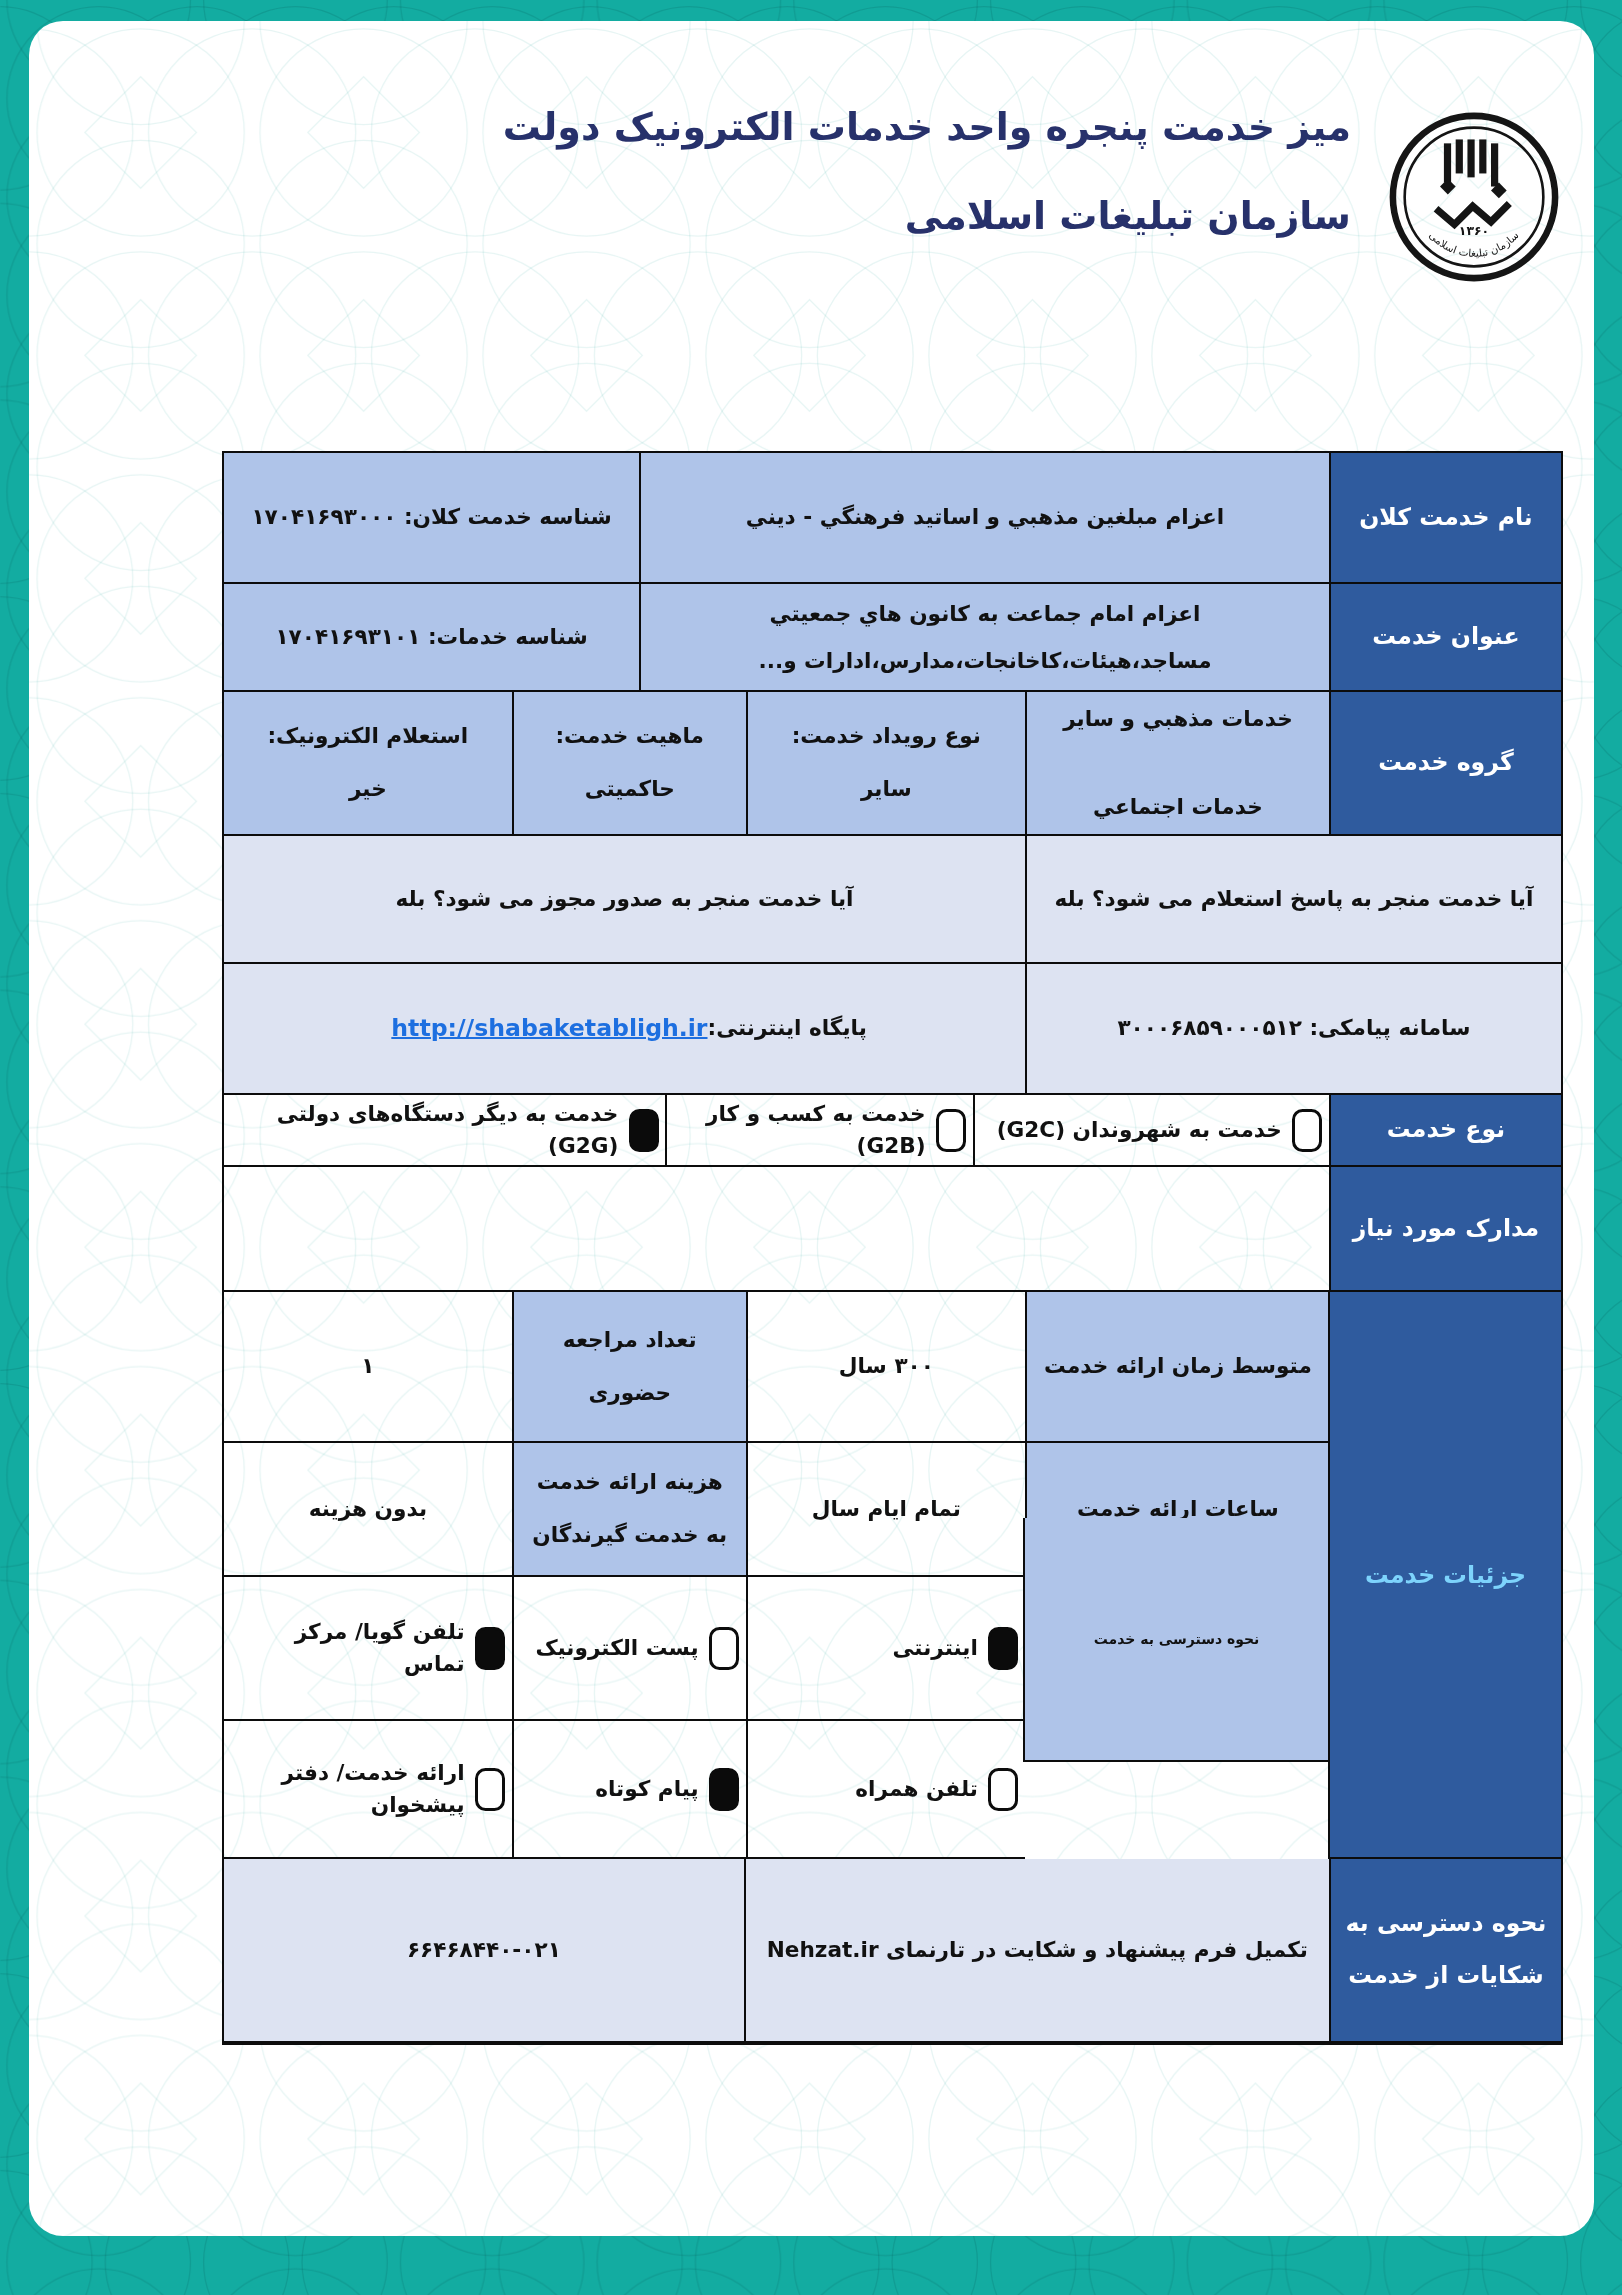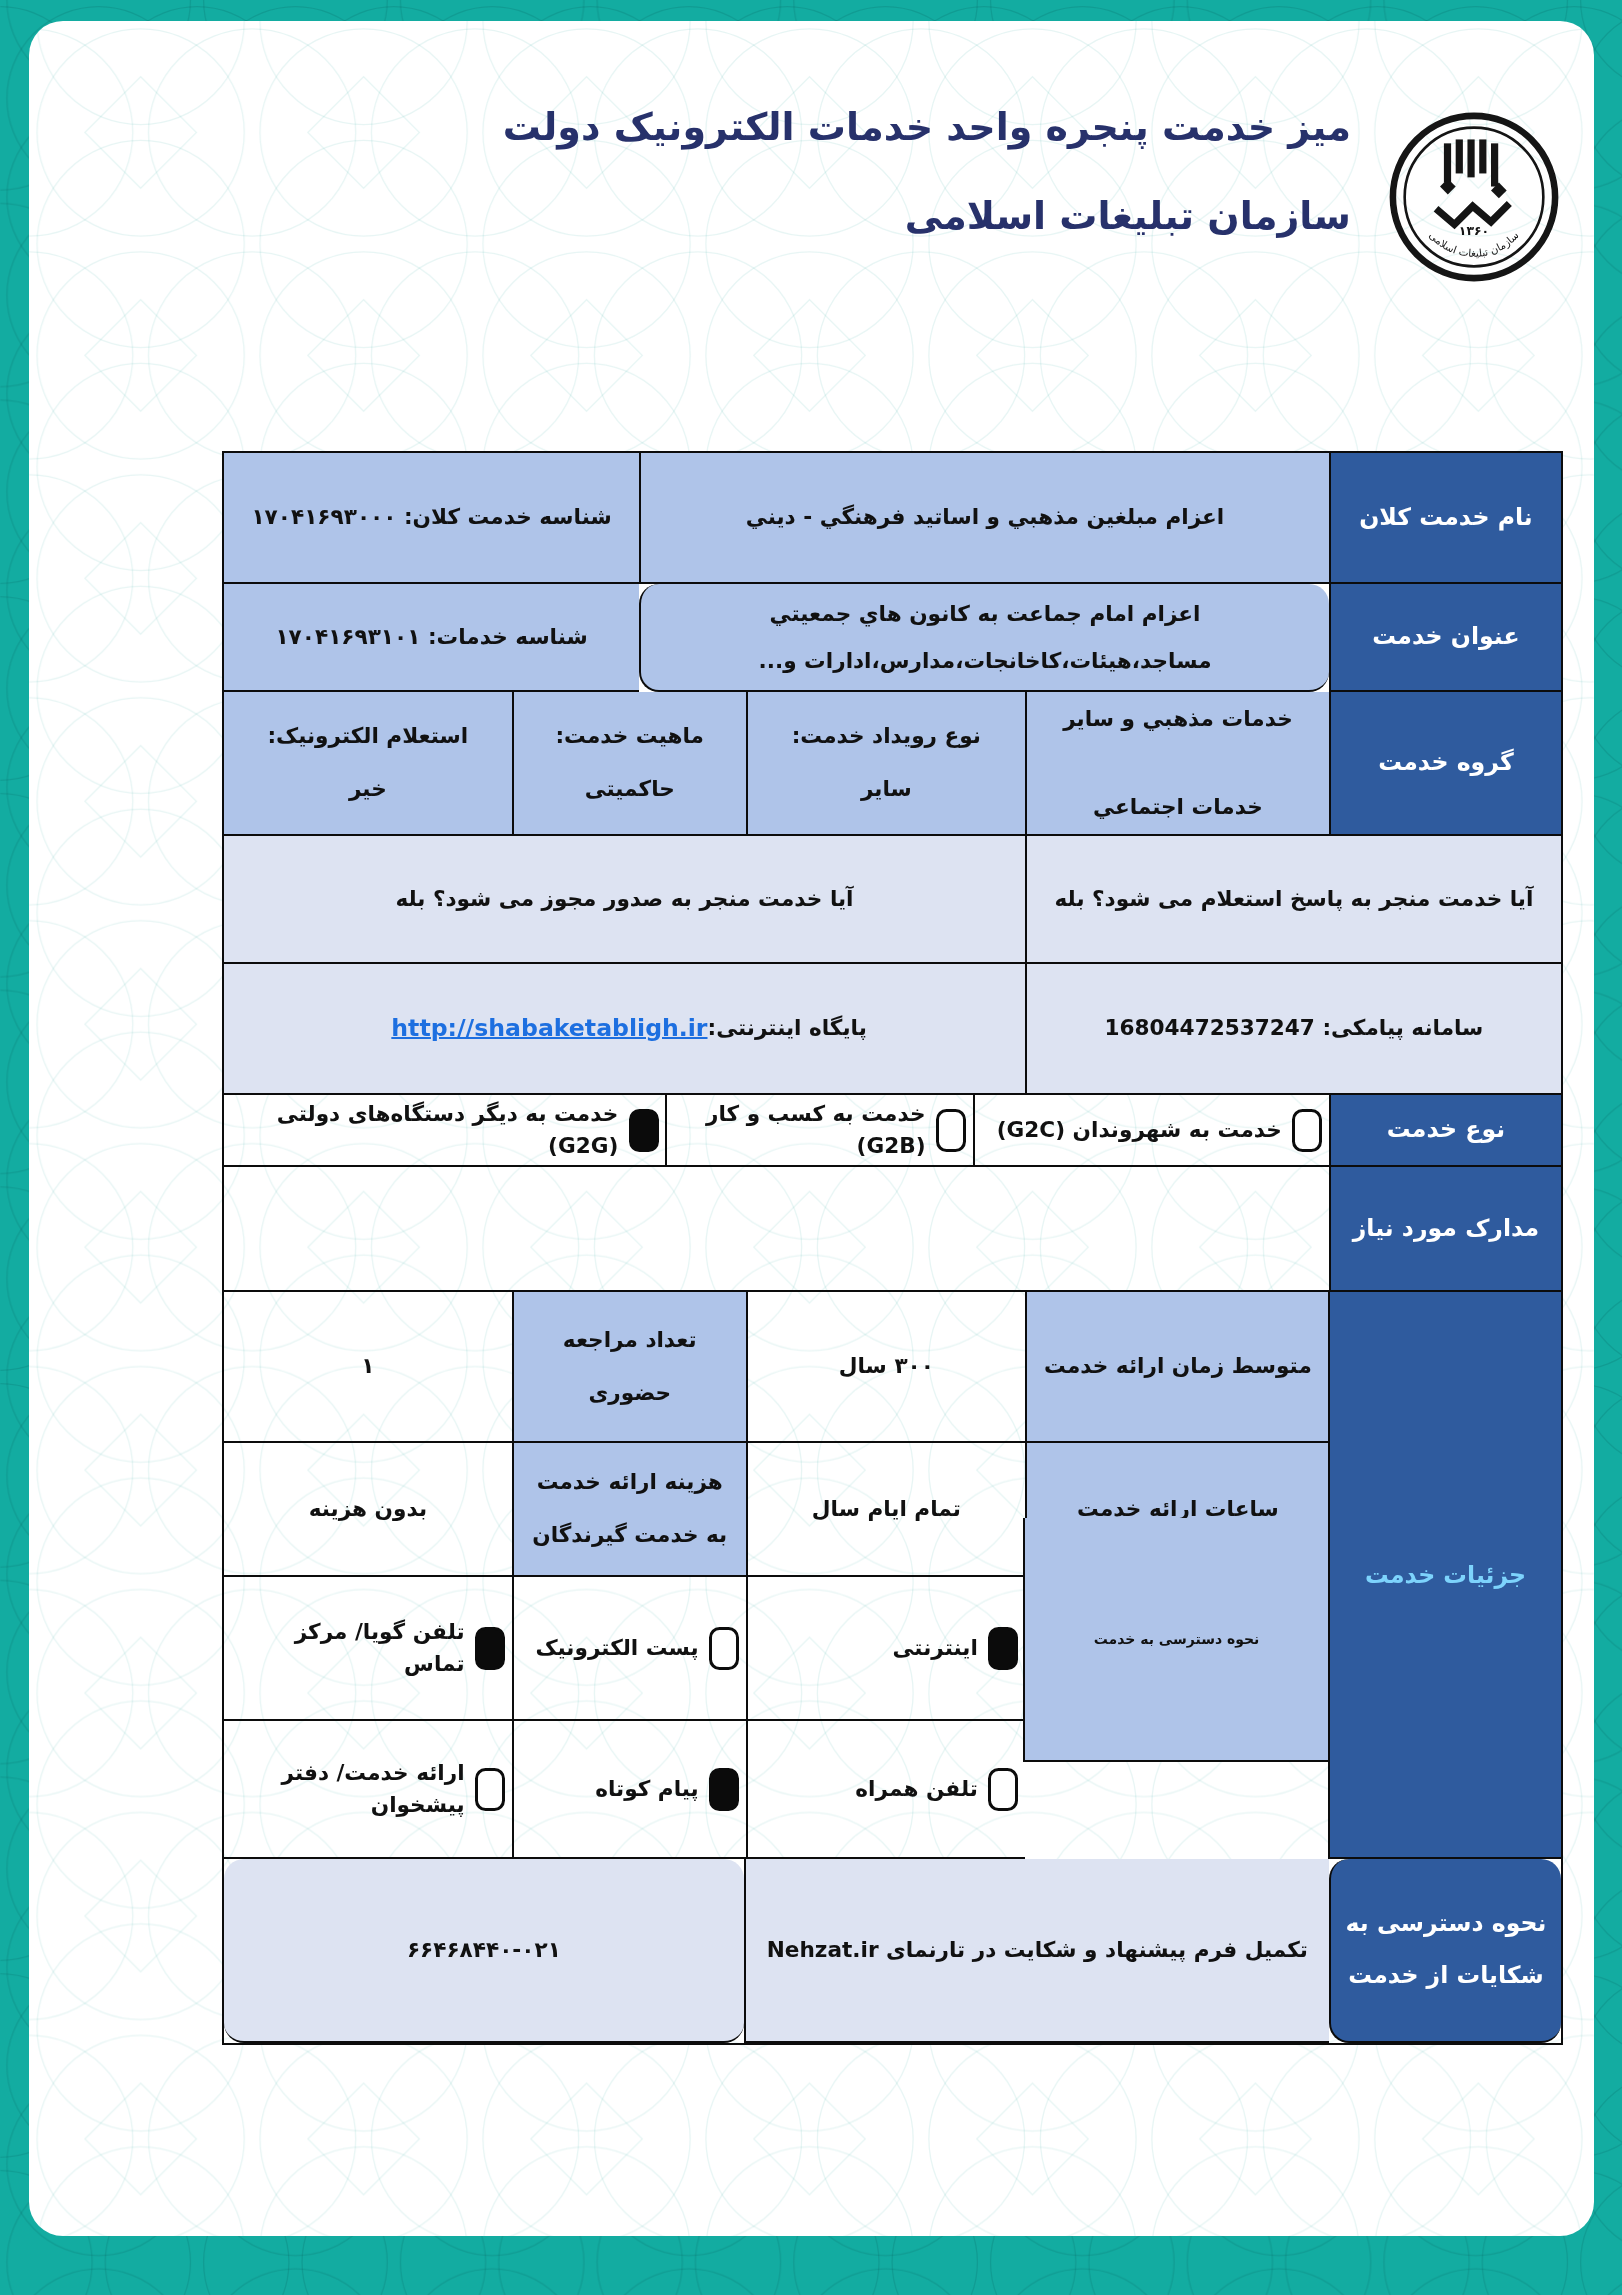--- a/index.html
+++ b/index.html
@@ -69,21 +69,21 @@
   .optcell{flex-direction:row;justify-content:flex-start;gap:10.5px;padding-right:6.6px;background:transparent;}
   .cb{
     flex:0 0 auto;width:30px;height:43px;border:3.3px solid var(--line);
     border-radius:10.5px;background:#fff;display:inline-block;
   }
   .cb.checked{background:#0b0b0b;border-color:#0b0b0b;}
   .optlabel{font-weight:700;font-size:21.6px;line-height:1.5;text-align:right;}
   .code{direction:ltr;unicode-bidi:isolate;}
   .link{color:var(--link);text-decoration:underline;text-decoration-thickness:2px;font-size:23.6px;direction:ltr;unicode-bidi:isolate;margin-inline-start:9.2px;cursor:pointer;}
   .ltr{direction:ltr;unicode-bidi:isolate;}
-  .tight{line-height:2.2;border-radius:20px;}
+  .tight{line-height:2.2;}
 </style>
 </head>
 <body>
 
 <svg class="bg" viewBox="0 0 2474 3500" width="1623" height="2295">
   <defs>
     <pattern id="geoT" width="300" height="300" patternUnits="userSpaceOnUse">
       <g fill="none" stroke="rgba(0,70,66,0.16)" stroke-width="2">
         <circle cx="0" cy="150" r="140"></circle>
           <circle cx="300" cy="150" r="140"></circle>
@@ -179,21 +179,21 @@
         <div>خیر</div>
       </div>
     </div>
 
     <div class="row" style="height:128px">
       <div class="cell lcell w-qr">آیا خدمت منجر به پاسخ استعلام می شود؟ بله</div>
       <div class="cell lcell w-ql">آیا خدمت منجر به صدور مجوز می شود؟ بله</div>
     </div>
 
     <div class="row" style="height:131px">
-      <div class="cell lcell w-qr">سامانه پیامکی: 16804472537247</div>
+      <div class="cell lcell w-qr">سامانه پیامکی: ۳۰۰۰۶۸۵۹۰۰۰۵۱۲</div>
       <div class="cell lcell w-ql" style="flex-direction:row">
         <span>پایگاه اینترنتی:</span>
         <a class="link">http://shabaketabligh.ir</a>
       </div>
     </div>
 
     <div class="row" style="height:72px">
       <div class="cell hcell w-h">نوع خدمت</div>
       <div class="cell optcell w-t1">
         <span class="cb"></span>

